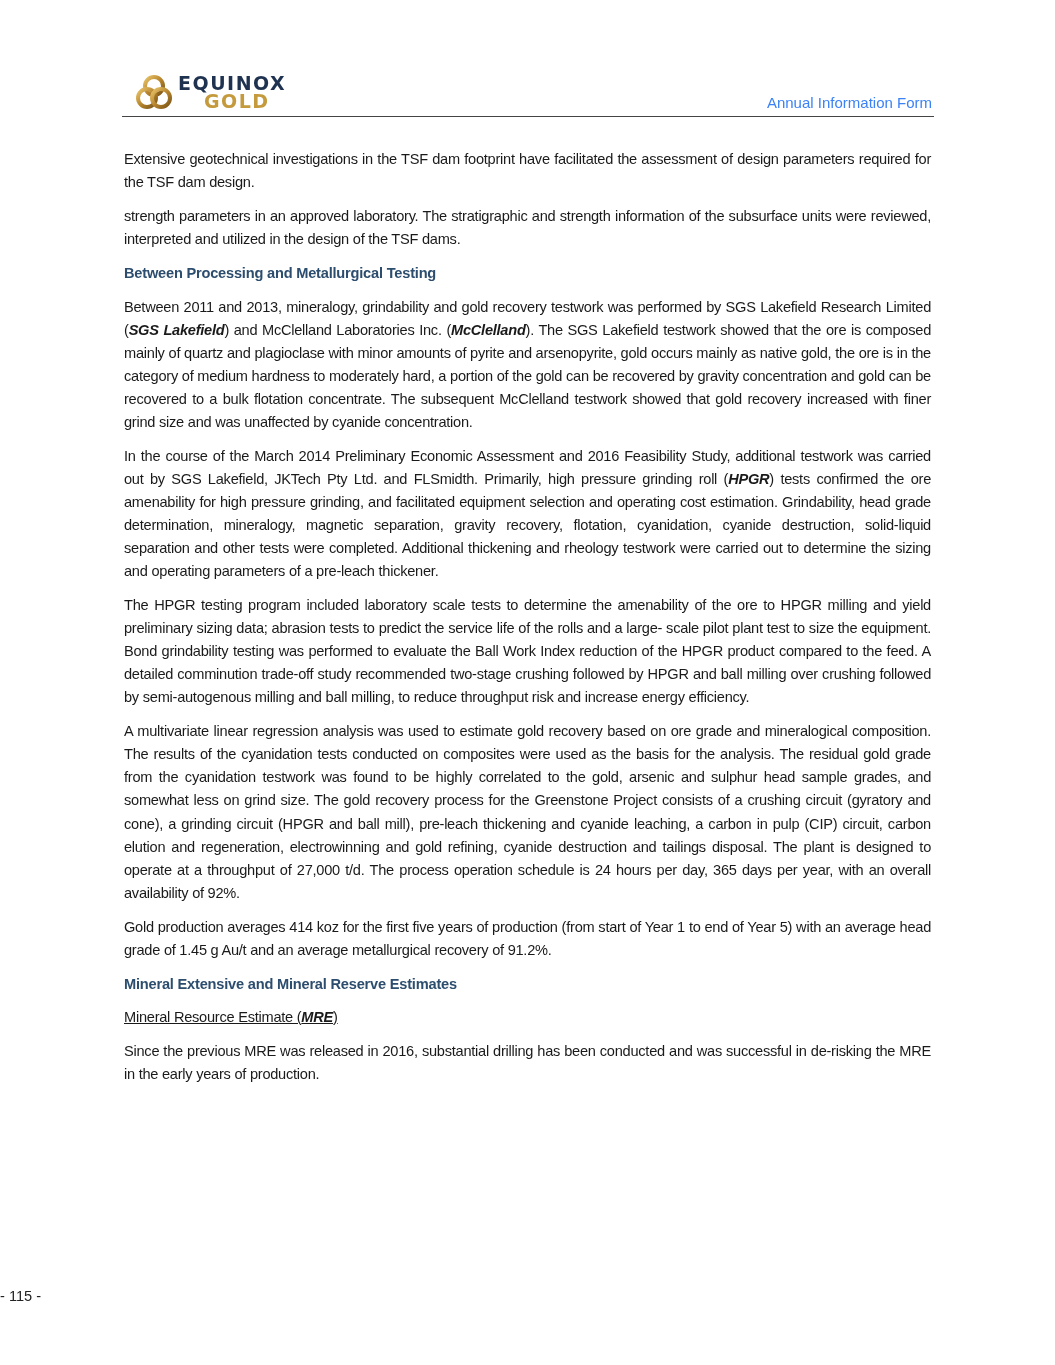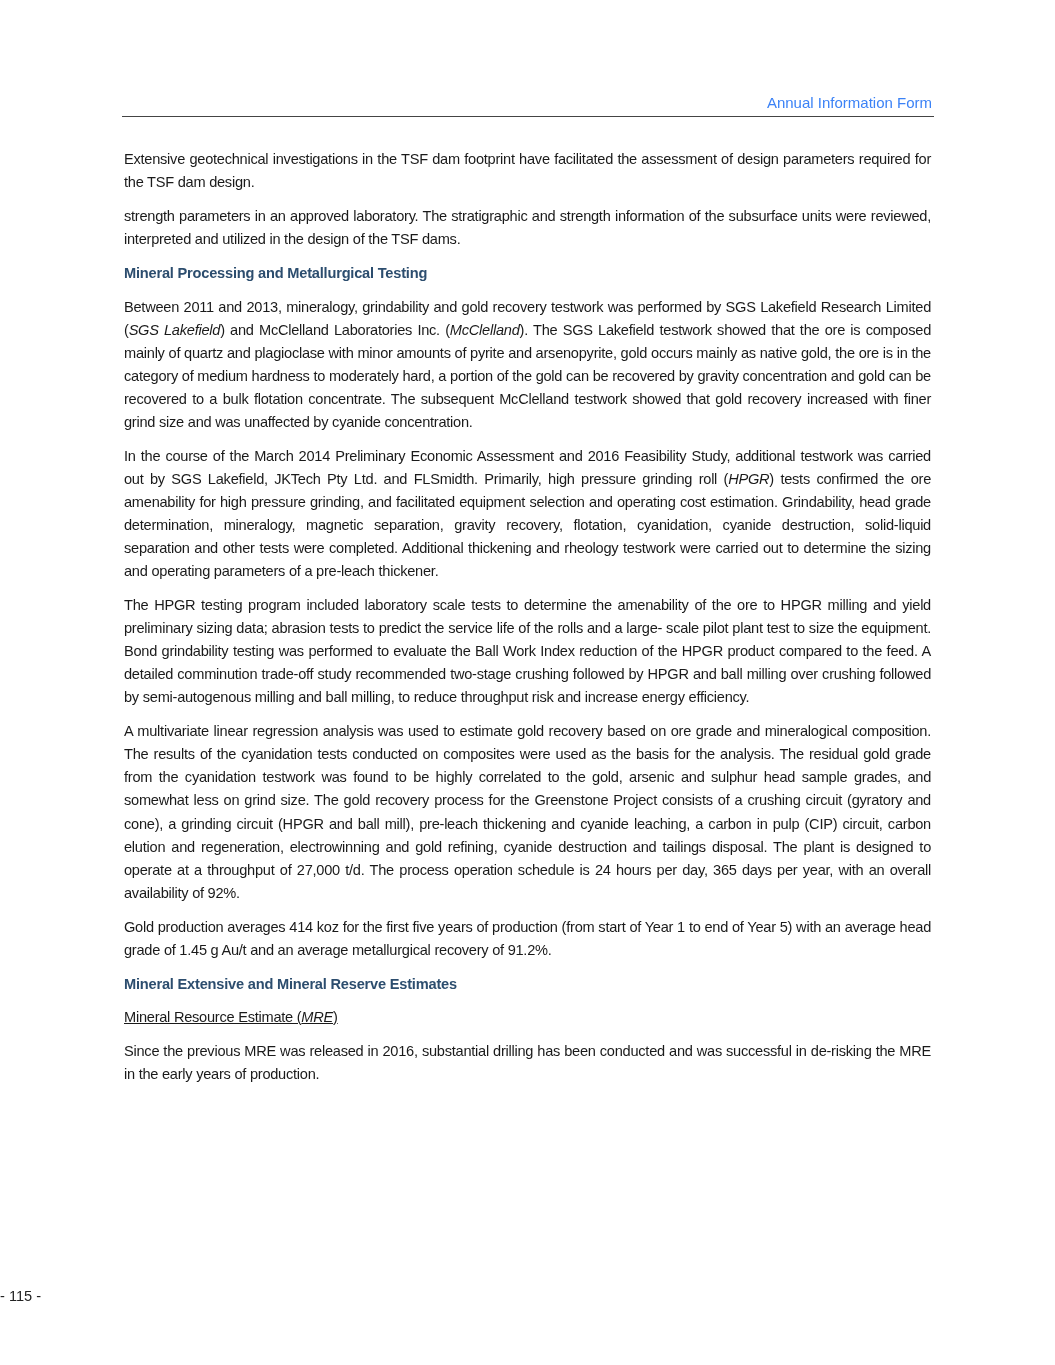--- a/index.html
+++ b/index.html
@@ -8,36 +8,52 @@
   .header { position: absolute; left: 122px; top: 70px; width: 812px; height: 46px; border-bottom: 1.3px solid #444; }
   .logo { position: absolute; left: 12px; top: 0; width: 170px; height: 44px; }
   .logo svg { position: absolute; left: 0; top: 3px; }
   .logo-equinox { position: absolute; left: 44px; top: 2px; font-family: "DejaVu Sans", sans-serif; font-weight: bold; font-size: 19px; letter-spacing: 1.5px; color: #1f3350; }
   .logo-gold { position: absolute; left: 70px; top: 20px; font-family: "DejaVu Sans", sans-serif; font-weight: bold; font-size: 19px; letter-spacing: 1.5px; color: #c49a3d; }
   .doc-title { position: absolute; right: 2px; top: 24px; font-family: "Liberation Sans", sans-serif; font-size: 15px; color: #3b82f6; }
   .body-text { position: absolute; left: 124px; top: 148px; width: 807px; font-family: "Liberation Sans", sans-serif; font-size: 14.6px; line-height: 23.1px; color: #1a1a1a; }
   .body-text p { margin: 0 0 10.7px 0; text-align: justify; letter-spacing: -0.25px; }
   .body-text h3 { margin: 0 0 10.7px 0; font-size: 14.6px; font-weight: bold; color: #2c4d6e; line-height: 23.1px; letter-spacing: -0.2px; }
   .body-text .sub { margin: 0 0 10.7px 0; text-decoration: underline; letter-spacing: -0.25px; }
-  .bi { font-weight: normal; font-style: italic; }
+  .bi { font-weight: bold; font-style: italic; }
   .footer { position: absolute; left: 0; width: 1055px; top: 1288px; text-align: left; font-family: "Liberation Sans", sans-serif; font-size: 14.6px; color: #222; }
 </style>
 </head>
 <body>
 
 <div class="page">
 
   <div class="header">
+    <div class="logo">
+      <svg width="40" height="40" viewBox="0 0 40 40">
+        <defs>
+          <linearGradient id="gg" x1="0" y1="0" x2="1" y2="1">
+            <stop offset="0" stop-color="#e8c36a"></stop>
+            <stop offset="0.5" stop-color="#b8862e"></stop>
+            <stop offset="1" stop-color="#7a5418"></stop>
+          </linearGradient>
+        </defs>
+        <circle cx="20" cy="13" r="9" fill="none" stroke="url(#gg)" stroke-width="4"></circle>
+        <circle cx="13" cy="25" r="9" fill="none" stroke="url(#gg)" stroke-width="4"></circle>
+        <circle cx="27" cy="25" r="9" fill="none" stroke="url(#gg)" stroke-width="4"></circle>
+      </svg>
+      <span class="logo-equinox">EQUINOX</span>
+      <span class="logo-gold">GOLD</span>
+    </div>
     <div class="doc-title">Annual Information Form</div>
   </div>
 
   <div class="body-text">
     <p>Extensive geotechnical investigations in the TSF dam footprint have facilitated the assessment of design parameters required for the TSF dam design.</p>
     <p>strength parameters in an approved laboratory. The stratigraphic and strength information of the subsurface units were reviewed, interpreted and utilized in the design of the TSF dams.</p>
-    <h3>Mineral Processing and Metallurgical Testing</h3>
+    <h3>Between Processing and Metallurgical Testing</h3>
     <p><span>Between 2011 and 2013, mineralogy, grindability and gold recovery testwork was performed by SGS Lakefield Research Limited (</span><span class="bi">SGS Lakefield</span><span>) and McClelland Laboratories Inc. (</span><span class="bi">McClelland</span><span>). The SGS Lakefield testwork showed that the ore is composed mainly of quartz and plagioclase with minor amounts of pyrite and arsenopyrite, gold occurs mainly as native gold, the ore is in the category of medium hardness to moderately hard, a portion of the gold can be recovered by gravity concentration and gold can be recovered to a bulk flotation concentrate. The subsequent McClelland testwork showed that gold recovery increased with finer grind size and was unaffected by cyanide concentration.</span></p>
     <p><span>In the course of the March 2014 Preliminary Economic Assessment and 2016 Feasibility Study, additional testwork was carried out by SGS Lakefield, JKTech Pty Ltd. and FLSmidth. Primarily, high pressure grinding roll (</span><span class="bi">HPGR</span><span>) tests confirmed the ore amenability for high pressure grinding, and facilitated equipment selection and operating cost estimation. Grindability, head grade determination, mineralogy, magnetic separation, gravity recovery, flotation, cyanidation, cyanide destruction, solid-liquid separation and other tests were completed. Additional thickening and rheology testwork were carried out to determine the sizing and operating parameters of a pre-leach thickener.</span></p>
     <p>The HPGR testing program included laboratory scale tests to determine the amenability of the ore to HPGR milling and yield preliminary sizing data; abrasion tests to predict the service life of the rolls and a large- scale pilot plant test to size the equipment. Bond grindability testing was performed to evaluate the Ball Work Index reduction of the HPGR product compared to the feed. A detailed comminution trade-off study recommended two-stage crushing followed by HPGR and ball milling over crushing followed by semi-autogenous milling and ball milling, to reduce throughput risk and increase energy efficiency.</p>
     <p>A multivariate linear regression analysis was used to estimate gold recovery based on ore grade and mineralogical composition. The results of the cyanidation tests conducted on composites were used as the basis for the analysis. The residual gold grade from the cyanidation testwork was found to be highly correlated to the gold, arsenic and sulphur head sample grades, and somewhat less on grind size. The gold recovery process for the Greenstone Project consists of a crushing circuit (gyratory and cone), a grinding circuit (HPGR and ball mill), pre-leach thickening and cyanide leaching, a carbon in pulp (CIP) circuit, carbon elution and regeneration, electrowinning and gold refining, cyanide destruction and tailings disposal. The plant is designed to operate at a throughput of 27,000 t/d. The process operation schedule is 24 hours per day, 365 days per year, with an overall availability of 92%.</p>
     <p>Gold production averages 414 koz for the first five years of production (from start of Year 1 to end of Year 5) with an average head grade of 1.45 g Au/t and an average metallurgical recovery of 91.2%.</p>
     <h3>Mineral Extensive and Mineral Reserve Estimates</h3>
     <div class="sub"><span>Mineral Resource Estimate (</span><span class="bi">MRE</span><span>)</span></div>
     <p>Since the previous MRE was released in 2016, substantial drilling has been conducted and was successful in de-risking the MRE in the early years of production.</p>
   </div>
 

